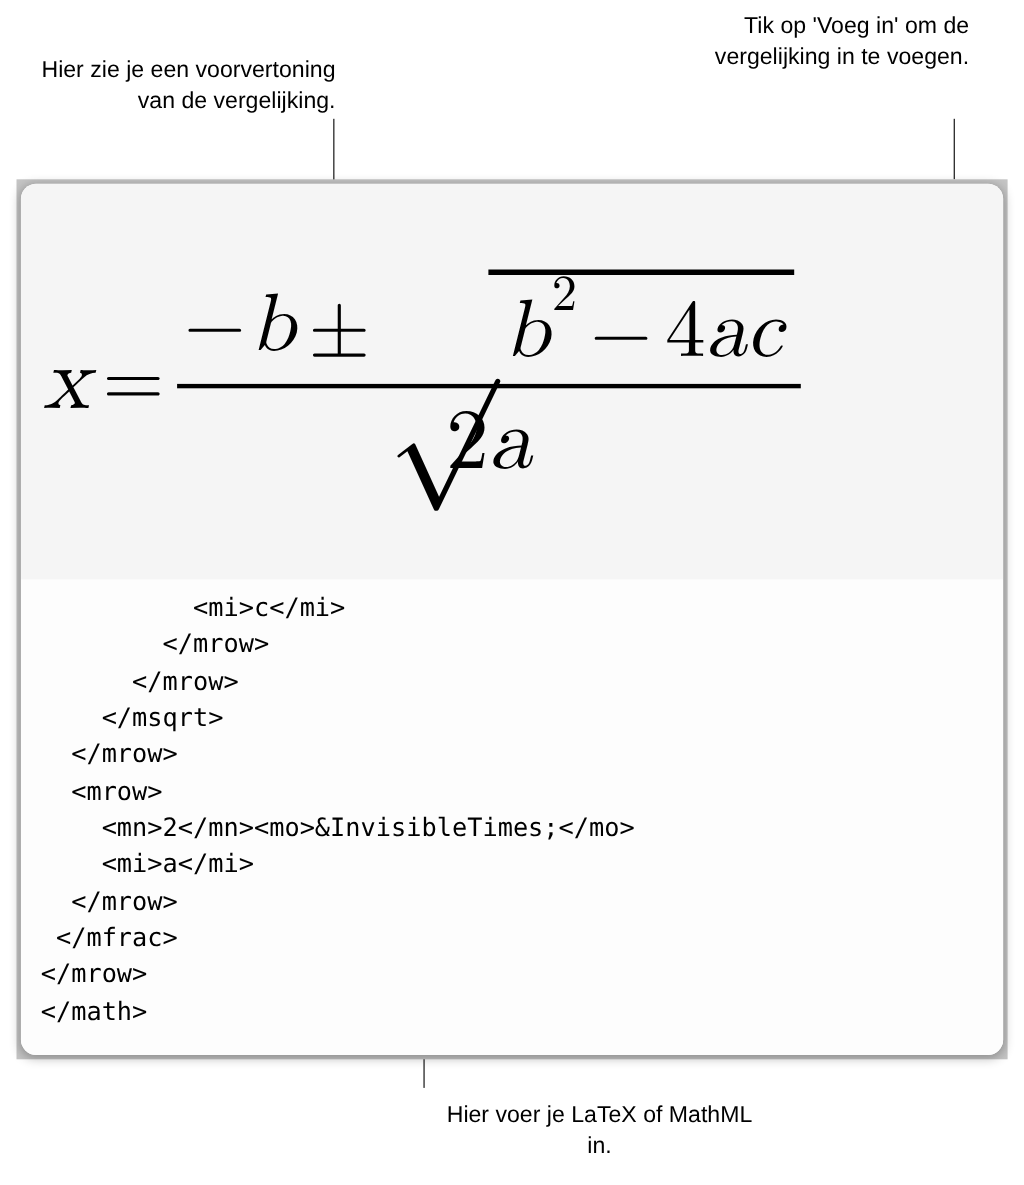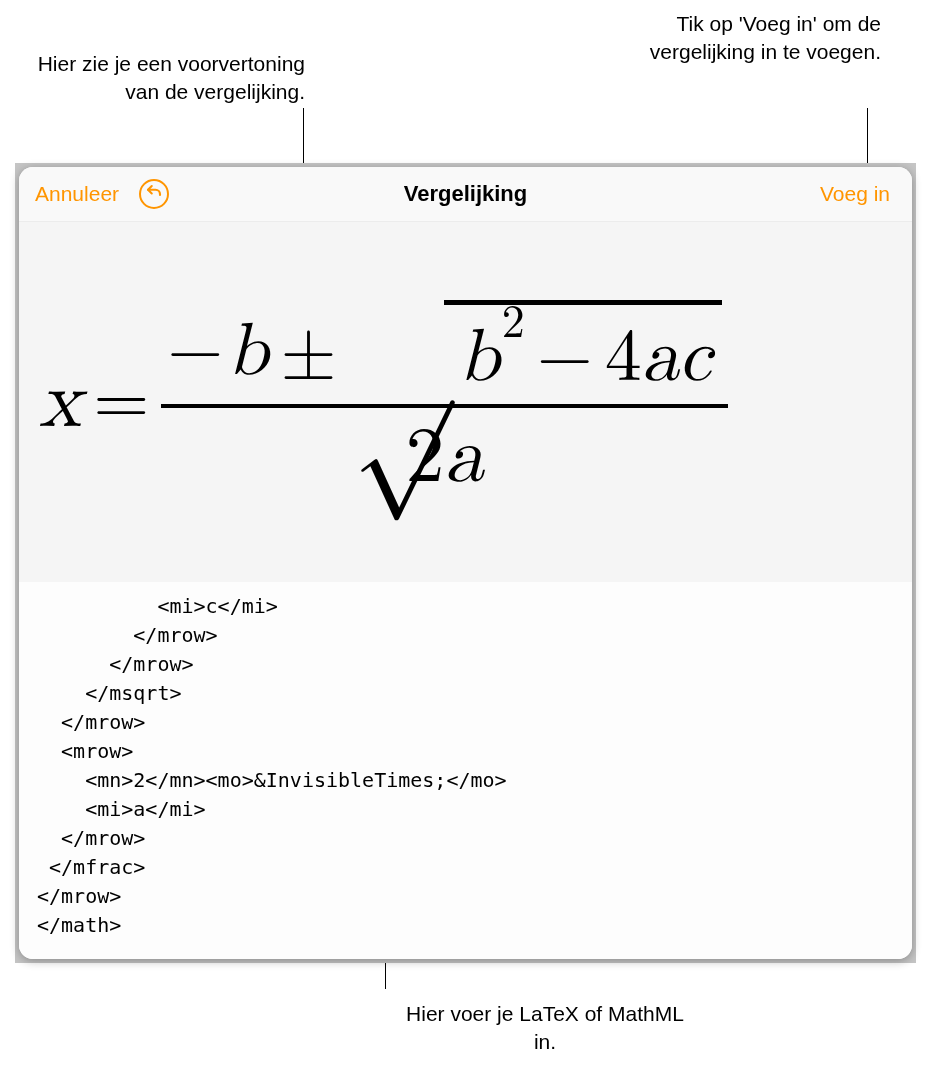--- a/index.html
+++ b/index.html
@@ -199,58 +199,41 @@
 
   .code-area {
     flex: 1;
     background: #fdfdfd;
     overflow: hidden;
     position: relative;
     padding: 10px 18px 0 18px;
   }
   .code-text {
     font-family: Menlo, Consolas, monospace;
-    font-size: 20px;
+    font-size: 23px;
     line-height: 1.45;
     color: #000;
     white-space: pre;
     position: relative;
   }
 </style>
 </head>
 <body>
 
 <div class="callout callout-left">Hier zie je een voorvertoning van de vergelijking.</div>
 <div class="callout callout-right">Tik op 'Voeg in' om de vergelijking in te voegen.</div>
 <div class="callout callout-bottom">Hier voer je LaTeX of MathML in.</div>
 
 <div class="leader leader-top-left"></div>
 <div class="leader leader-top-right"></div>
 <div class="leader leader-bottom"></div>
 
 <div class="screenshot-frame">
   <div class="popup">
 
-    <div class="popup-header">
-      <div class="header-left">
-        <button class="text-btn">Annuleer</button>
-        <div class="undo-btn">
-          <span>
-            <svg width="18" height="18" viewBox="0 0 24 24" fill="none" stroke="#ff9500" stroke-width="2.8" stroke-linecap="round" stroke-linejoin="round">
-              <path d="M9 14L4 9l5-5"></path>
-              <path d="M4 9h10a6 6 0 0 1 6 6v1"></path>
-            </svg>
-          </span>
-        </div>
-      </div>
-      <div class="popup-title">Vergelijking</div>
-      <div class="header-right">
-        <button class="text-btn">Voeg in</button>
-      </div>
-    </div>
 
     <div class="preview-area">
       <div class="equation">
         <span>x</span>
         <span class="eq-op">=</span>
         <span class="eq-frac">
           <span class="eq-num">
             <span class="eq-op" style="padding:0 4px 0 0">−</span>
             <span>b</span>
             <span class="eq-op">±</span>

